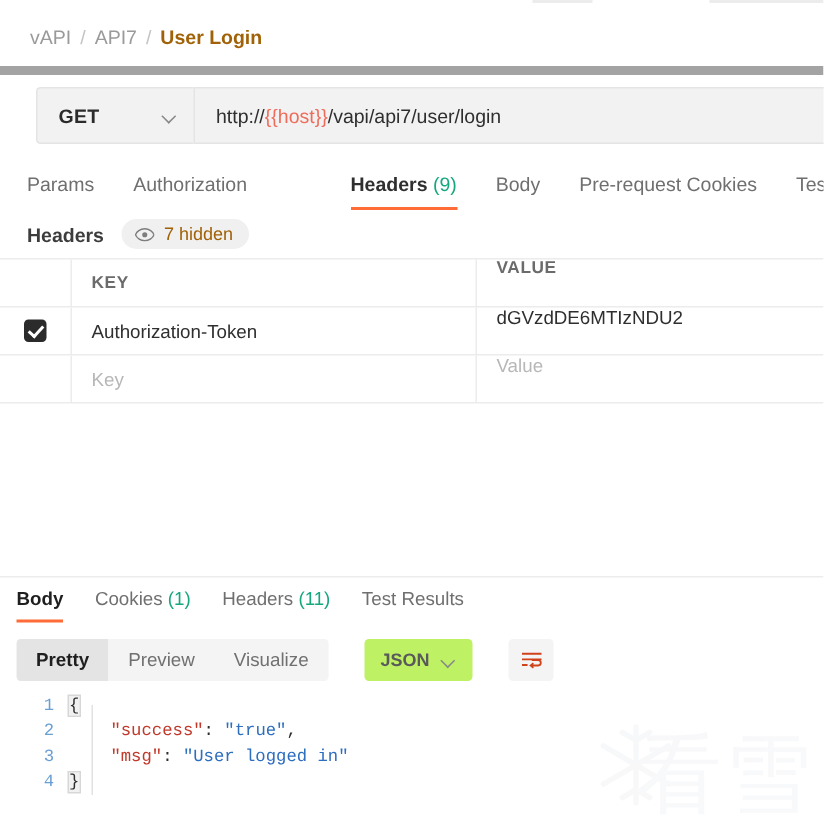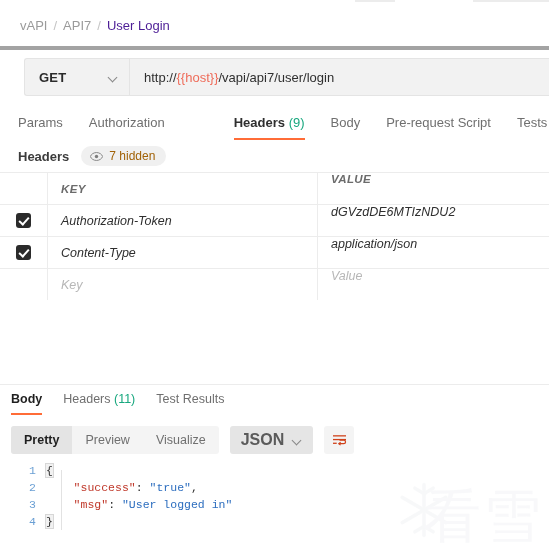--- a/index.html
+++ b/index.html
@@ -15,26 +15,26 @@
   
   .tabstrip { position: absolute; top: 0; left: 0; width: 549px; height: 4px; background: #ffffff; }
   .tabstrip .tabedge { position: absolute; top: 0; height: 2px; background: #ececec; }
   .tabstrip .t1 { left: 355px; width: 40px; }
   .tabstrip .t2 { left: 473px; width: 76px; }
 
   
   .breadcrumb {
     position: absolute; top: 4px; left: 0; width: 549px; height: 46px;
     display: flex; align-items: center; padding-left: 20px;
-    background: #fff; border-bottom: 4px solid #a3a3a3;
+    background: #fff; border-bottom: 6px solid #a3a3a3;
     font-size: 13px;
   }
   .bc-crumb { color: #9a9a9a; }
   .bc-sep { color: #c4c4c4; margin: 0 6px; }
-  .bc-current { color: #4c1d95; font-weight: normal; }
+  .bc-current { color: #a16207; font-weight: bold; }
 
   
   .urlbar { position: absolute; top: 58px; left: 24px; width: 531px; height: 38px; display: flex; }
   .method-box {
     width: 105px; height: 38px; background: #f2f2f2; border: 1px solid #e4e4e4;
     border-right: none; border-radius: 3px 0 0 3px;
     display: flex; align-items: center; justify-content: space-between;
     padding: 0 11px 0 14px;
   }
   .method-label { font-size: 13px; font-weight: bold; color: #2b2b2b; letter-spacing: .2px; }
@@ -72,21 +72,21 @@
     display: flex; align-items: center; gap: 12px;
   }
   .hdrsub-title { font-size: 13px; font-weight: bold; color: #3c3c3c; }
   .hidden-pill {
     display: flex; align-items: center; gap: 6px;
     background: #f0f0f0; border-radius: 11px; padding: 3px 11px 3px 9px;
     font-size: 12px; color: #a16207;
   }
 
   
-  .tablewrap { position: absolute; top: 172px; left: 0; width: 549px; border-top: 1px solid #ececec; font-style: italic; }
+  .tablewrap { position: absolute; top: 172px; left: 0; width: 549px; border-top: 1px solid #ececec; }
   .trow { display: flex; height: 32px; border-bottom: 1px solid #ececec; align-items: center; }
   .trow.head { height: 32px; }
   .cellchk {
     width: 48px; height: 100%; border-right: 1px solid #ececec;
     display: flex; align-items: center; justify-content: center; flex: none;
   }
   .cellkey {
     width: 270px; height: 100%; border-right: 1px solid #ececec;
     display: flex; align-items: center; padding-left: 13px; flex: none;
     font-size: 12.5px; color: #2f2f2f; overflow: hidden; white-space: nowrap;
@@ -120,30 +120,30 @@
   .restab { color: #6f6f6f; position: relative; padding-bottom: 9px; }
   .restab.active { color: #1f1f1f; font-weight: bold; }
   .restab.active::after {
     content: ""; position: absolute; left: 0; right: 0; bottom: 0;
     height: 2px; background: #ff6c37;
   }
 
   
   .fmtbar {
     position: absolute; top: 426px; left: 11px;
-    display: flex; align-items: center; gap: 11px; justify-content: flex-end;
+    display: flex; align-items: center; gap: 24px; justify-content: flex-end;
   }
   .segment { display: flex; background: #f4f4f4; border-radius: 3px; overflow: hidden; height: 28px; }
   .seg {
     display: flex; align-items: center; padding: 0 13px; font-size: 12.5px; color: #707070;
   }
   .seg.active { background: #e4e4e4; color: #1f1f1f; font-weight: bold; }
   .jsonsel {
     display: flex; align-items: center; gap: 9px; height: 28px; padding: 0 11px;
-    background: #e5e5e5; border-radius: 3px; font-size: 16px; font-weight: bold; color: #5a5a5a;
+    background: #bef264; border-radius: 3px; font-size: 12px; font-weight: bold; color: #5a5a5a;
   }
   .wrapbtn {
     width: 30px; height: 28px; background: #f4f4f4; border-radius: 3px;
     display: flex; align-items: center; justify-content: center;
   }
 
   
   .jsonarea { position: absolute; top: 462px; left: 0; width: 549px; height: 85px; background: #fff; overflow: hidden; }
   .jline { display: flex; height: 17px; align-items: center; font-family: "Liberation Mono", monospace; font-size: 11.5px; }
   .lnum { width: 46px; text-align: right; padding-right: 10px; color: #6a9fd4; flex: none; }
@@ -193,21 +193,21 @@
         <span class="var">{{host}}</span>
         <span>/vapi/api7/user/login</span>
     </div>
   </div>
 
   <div class="reqtabs">
     <div class="rtab"><span>Params</span></div>
     <div class="rtab"><span>Authorization</span></div>
     <div class="rtab active"><span>Headers</span> <span class="cnt">(9)</span></div>
     <div class="rtab"><span>Body</span></div>
-    <div class="rtab"><span>Pre-request Script</span></div>
+    <div class="rtab"><span>Pre-request Cookies</span></div>
     <div class="rtab"><span>Tests</span></div>
     <div class="rtab"><span>Settin</span></div>
   </div>
 
   <div class="hdrsub">
     <span class="hdrsub-title">Headers</span>
     <span class="hidden-pill">
       <svg width="13" height="9" viewBox="0 0 16 11">
         <path d="M8 0.6C4.3 0.6 1.3 3 0.4 5.5c0.9 2.5 3.9 4.9 7.6 4.9s6.7-2.4 7.6-4.9C14.7 3 11.7 0.6 8 0.6z" fill="none" stroke="#7d7d7d" stroke-width="1.1"></path>
         <circle cx="8" cy="5.5" r="2.1" fill="#7d7d7d"></circle>
@@ -228,40 +228,34 @@
     </div>
 
     <div class="trow">
       <div class="cellchk">
           <span class="chk"></span>
         </div>
       <div class="cellkey">Authorization-Token</div>
       <div class="cellval">dGVzdDE6MTIzNDU2</div>
     </div>
 
-    <div class="trow">
-      <div class="cellchk">
-          <span class="chk"></span>
-        </div>
-      <div class="cellkey">Content-Type</div>
-      <div class="cellval">application/json</div>
-    </div>
 
     <div class="trow">
       <div class="cellchk"></div>
       <div class="cellkey ghost">Key</div>
       <div class="cellval ghost">Value</div>
     </div>
   </div>
 
   <div class="emptyzone"></div>
   <div class="splitter"></div>
 
   <div class="restabs">
     <div class="restab active"><span>Body</span></div>
+    <div class="restab"><span>Cookies</span> <span class="cnt">(1)</span></div>
     <div class="restab"><span>Headers</span> <span class="cnt">(11)</span></div>
     <div class="restab"><span>Test Results</span></div>
   </div>
 
   <div class="fmtbar">
     <div class="segment">
       <div class="seg active">Pretty</div>
       <div class="seg">Preview</div>
       <div class="seg">Visualize</div>
     </div>

